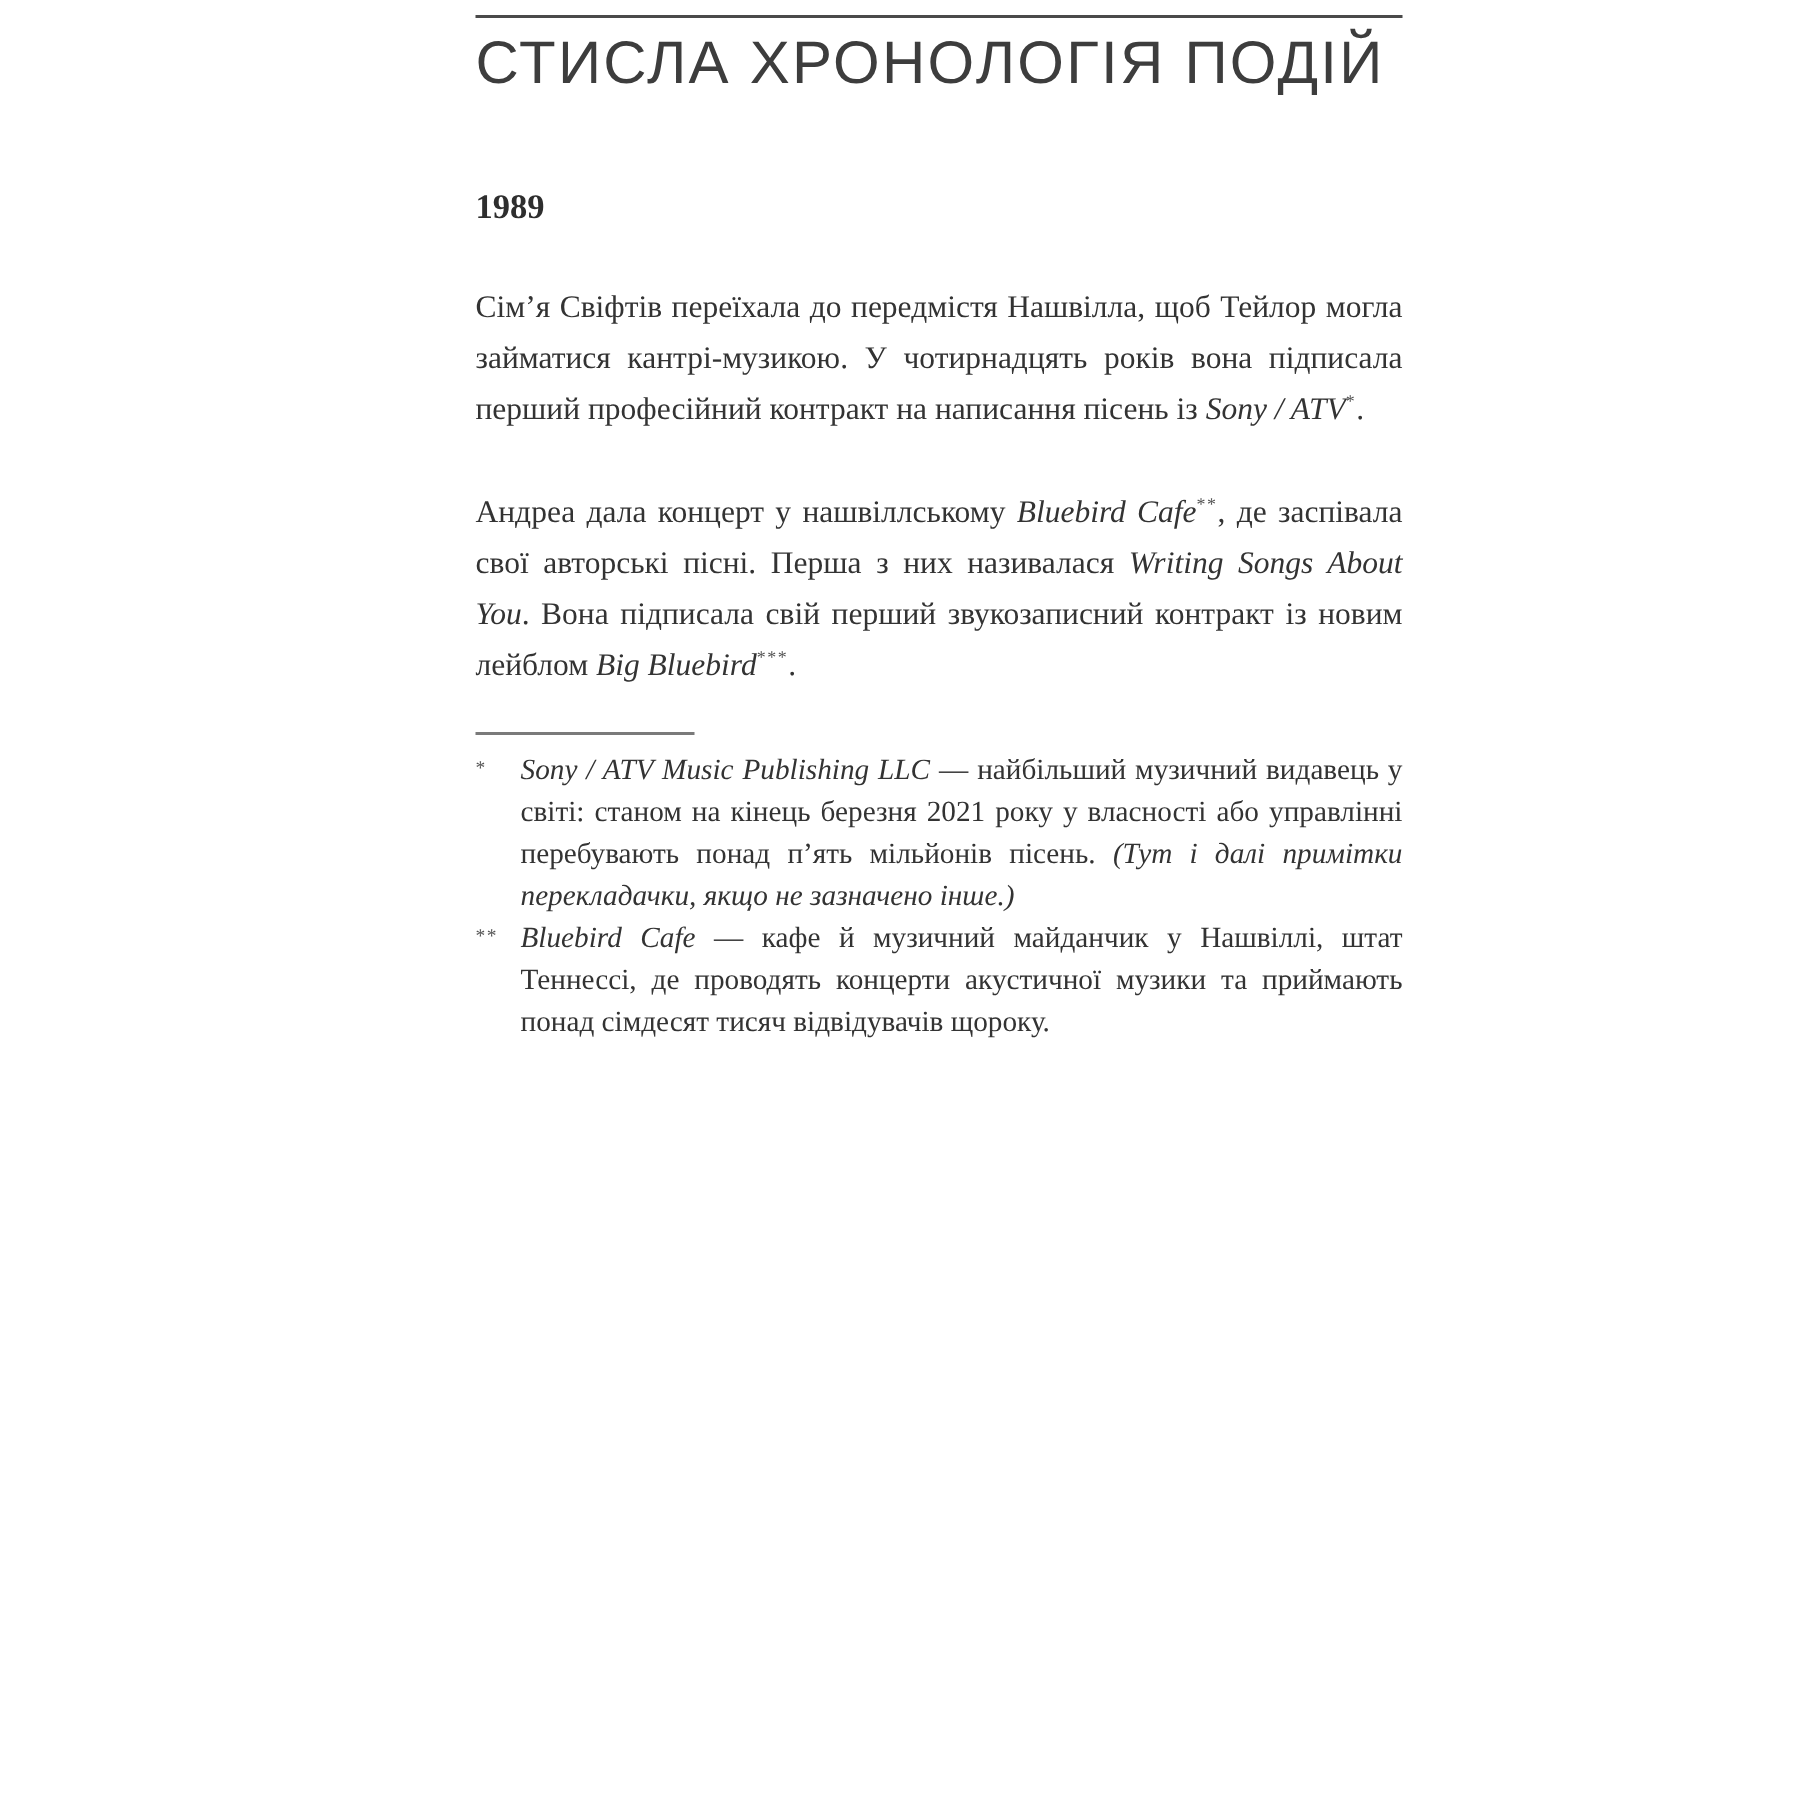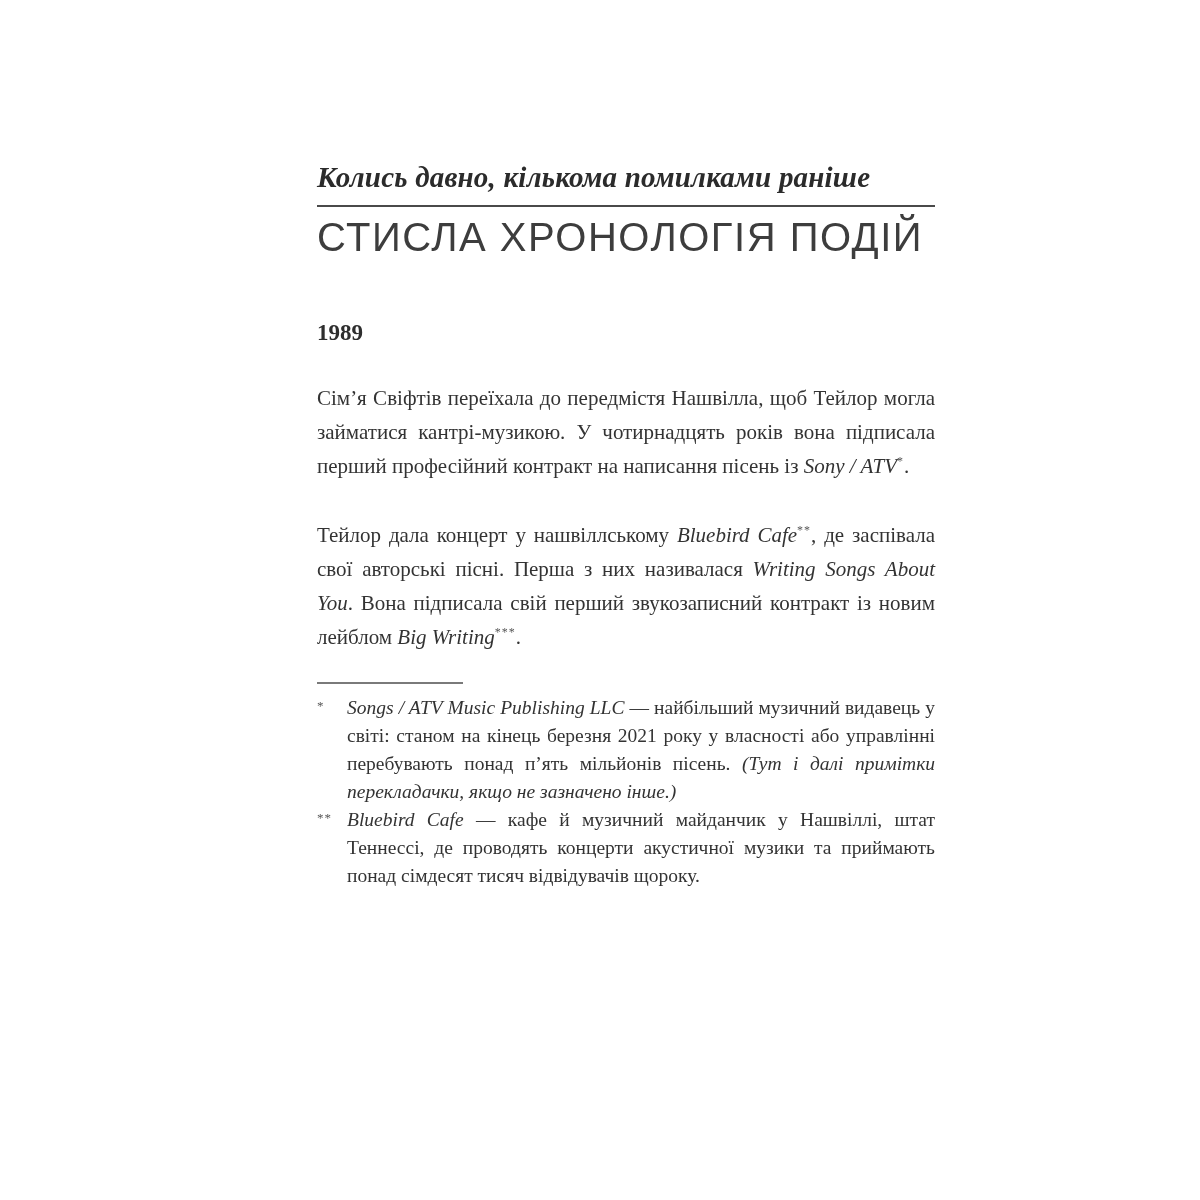--- a/index.html
+++ b/index.html
@@ -110,49 +110,48 @@
     font-size: 13px;
     letter-spacing: 1px;
     color: #555555;
   }
 </style>
 </head>
 <body>
 
 <div class="page">
 
-  <div class="kicker">Колись давно, кількома помилками раніше</div>
 
   <hr class="header-rule">
 
   <div class="page-title">СТИСЛА ХРОНОЛОГІЯ ПОДІЙ</div>
 
   <div class="timeline">
 
     <div class="entry">
       <div class="entry-year">1989</div>
     </div>
 
 
     <div class="entry">
       <div class="entry-text"><span>Сім’я Свіфтів переїхала до передмістя Нашвілла, щоб Тейлор могла займатися кантрі-музикою. У чотирнадцять років вона підписала перший професійний контракт на написання пісень із </span><i>Sony / ATV</i><sup class="fn-ref">*</sup><span>.</span></div>
     </div>
 
     <div class="entry">
-      <div class="entry-text"><span>Тейлор дала концерт у нашвіллському </span><i>Bluebird Cafe</i><sup class="fn-ref">**</sup><span>, де заспівала свої авторські пісні. Перша з них називалася </span><i>Writing Songs About You</i><span>. Вона підписала свій перший звукозаписний контракт із новим лейблом </span><i>Big Writing</i><sup class="fn-ref">***</sup><span>.</span></div>
+      <div class="entry-text"><span>Андреа дала концерт у нашвіллському </span><i>Bluebird Cafe</i><sup class="fn-ref">**</sup><span>, де заспівала свої авторські пісні. Перша з них називалася </span><i>Writing Songs About You</i><span>. Вона підписала свій перший звукозаписний контракт із новим лейблом </span><i>Big Bluebird</i><sup class="fn-ref">***</sup><span>.</span></div>
     </div>
 
   </div>
 
   <div class="footnotes">
     <hr class="footnote-rule">
 
     <div class="footnote">
       <span class="footnote-marker">*</span>
-      <span class="footnote-text"><i>Songs / ATV Music Publishing LLC</i><span> — найбільший музичний видавець у світі: станом на кінець березня 2021 року у власності або управлінні перебувають понад п’ять мільйонів пісень. </span><i>(Тут і далі примітки перекладачки, якщо не зазначено інше.)</i></span>
+      <span class="footnote-text"><i>Sony / ATV Music Publishing LLC</i><span> — найбільший музичний видавець у світі: станом на кінець березня 2021 року у власності або управлінні перебувають понад п’ять мільйонів пісень. </span><i>(Тут і далі примітки перекладачки, якщо не зазначено інше.)</i></span>
     </div>
 
     <div class="footnote">
       <span class="footnote-marker">**</span>
       <span class="footnote-text"><i>Bluebird Cafe</i><span> — кафе й музичний майданчик у Нашвіллі, штат Теннессі, де проводять концерти акустичної музики та приймають понад сімдесят тисяч відвідувачів щороку.</span></span>
     </div>
 
   </div>
 
 </div>

